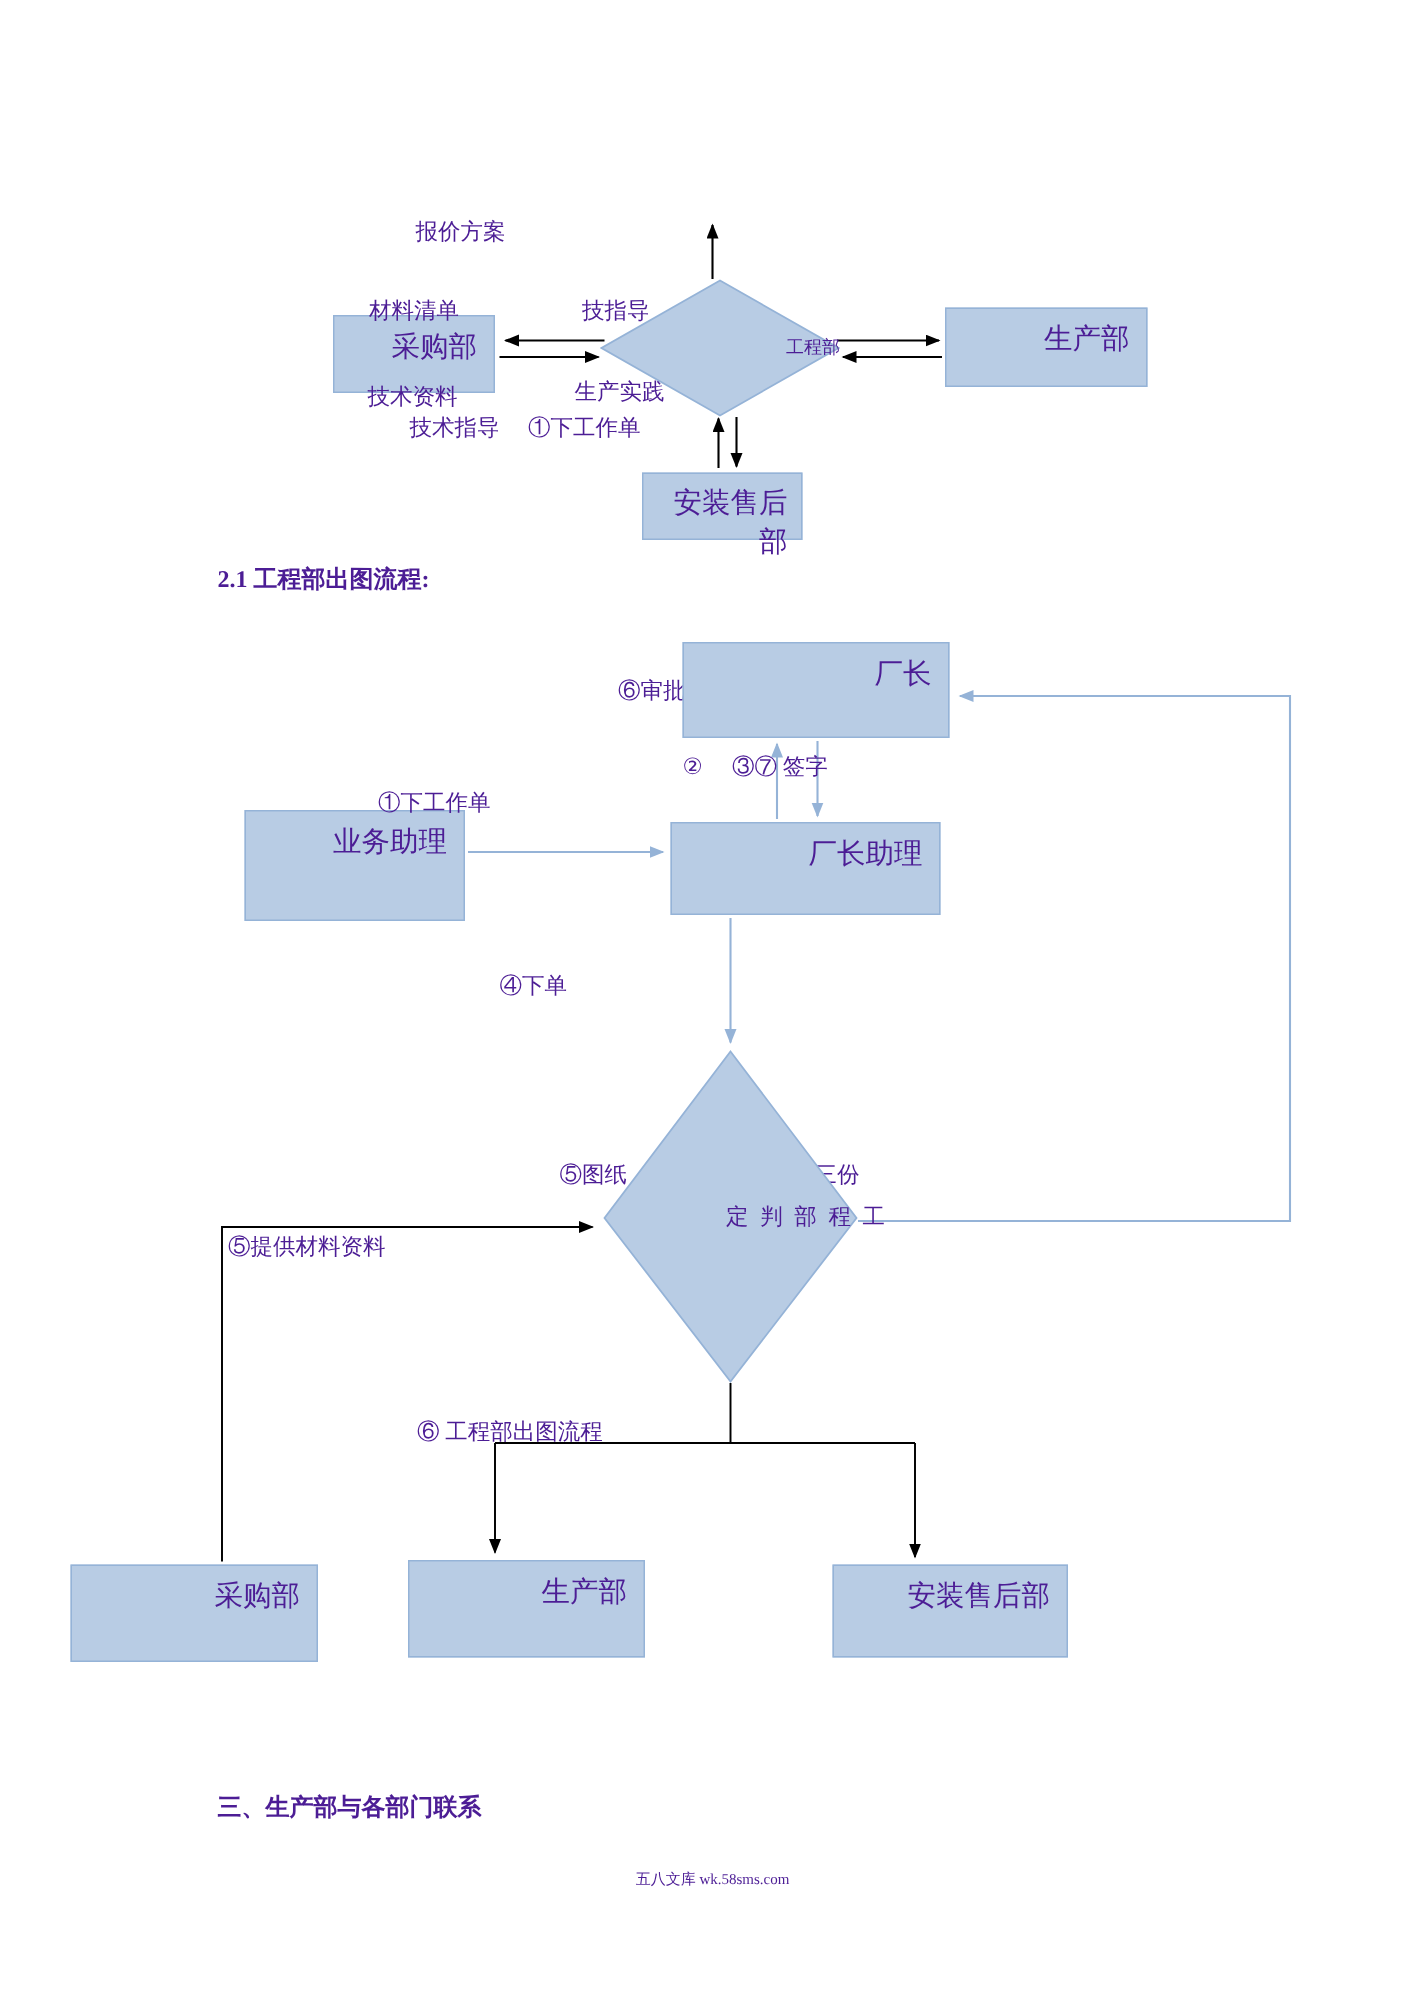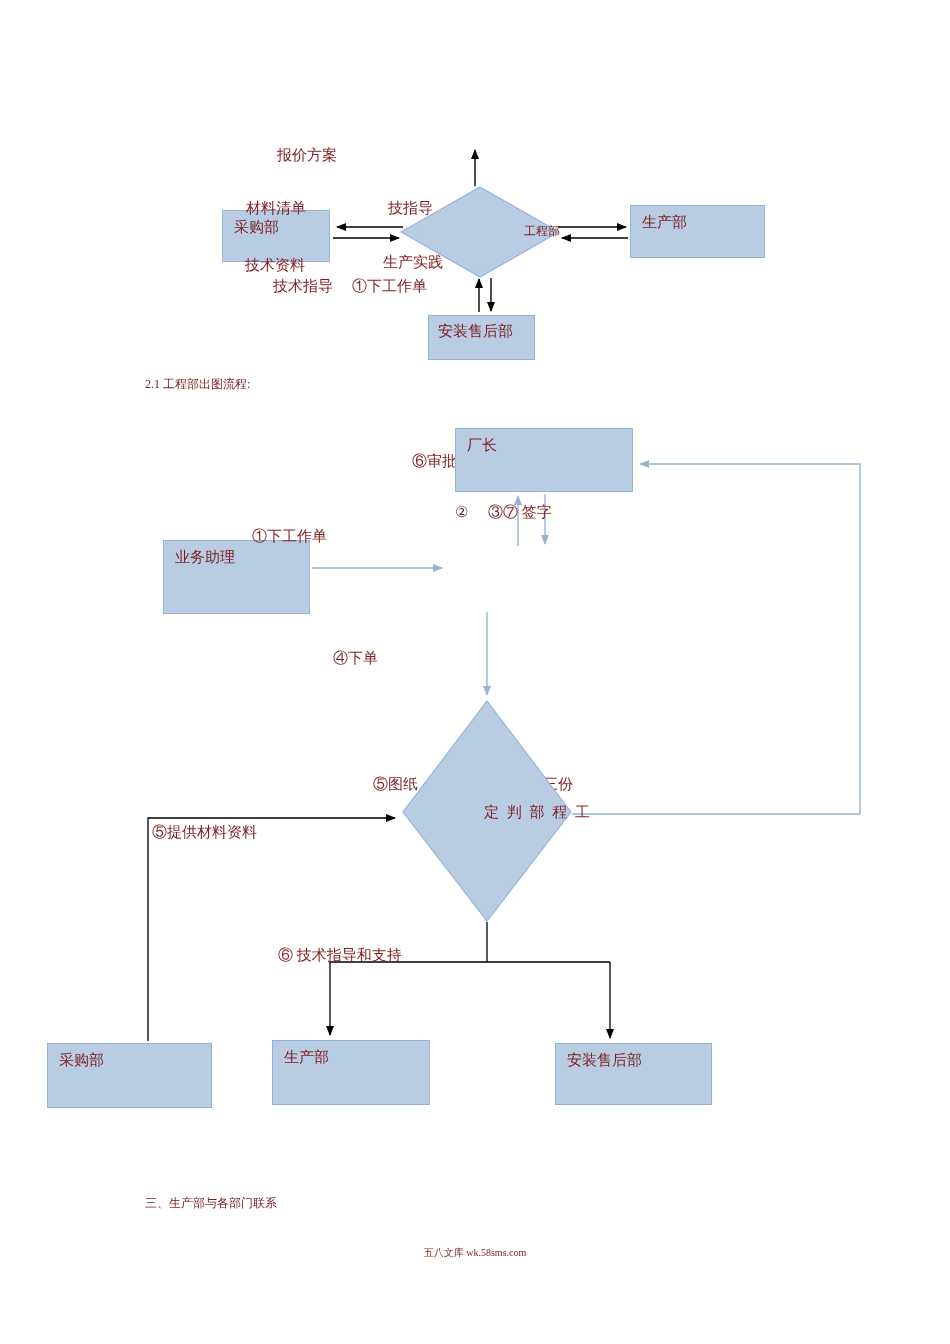--- a/index.html
+++ b/index.html
@@ -1,22 +1,22 @@
 <!DOCTYPE html>
 <html style="--box-fill: #b8cce4; --box-border: #95b3d7; --blue-line: #95b3d7; --black-line: #000000;"><head>
 <meta charset="utf-8">
 <style>
   html,body{margin:0;padding:0;background:#fff;}
   .page{position:relative;width:950px;height:1344px;background:#fff;overflow:hidden;
-        font-family:"Liberation Serif","DejaVu Serif",serif;color:#7f1d1d;}
+        font-family:"Liberation Serif","DejaVu Serif",serif;color:#4c1d95;}
   .txt{position:absolute;font-size:15px;white-space:nowrap;z-index:3;line-height:1.2;}
   .txt.under{z-index:1;}
-  .txt.bold{font-weight:normal;font-size:12px;}
+  .txt.bold{font-weight:bold;font-size:16px;}
   .box{position:absolute;background:var(--box-fill);border:1px solid var(--box-border);
-       z-index:2;box-sizing:border-box;font-size:15px;padding:7px 11px;}
+       z-index:2;box-sizing:border-box;font-size:19px;padding:7px 11px;text-align:right;}
   .dshape{position:absolute;z-index:2;}
   .dlabel{position:absolute;z-index:3;font-size:12px;text-align:right;white-space:nowrap;}
   .connectors{position:absolute;left:0;top:0;z-index:1;}
   .footer{position:absolute;left:0;top:1246px;width:950px;text-align:center;font-size:10px;z-index:3;}
   .spaced{letter-spacing:2px;}
 </style>
 </head>
 <body>
 
 <div class="page">
@@ -83,33 +83,36 @@
     <span>厂长</span>
   </div>
 
   <div class="txt" style="left:455px;top:503px;">②</div>
   <div class="txt" style="left:488px;top:503px;">③⑦ 签字</div>
 
   <div class="txt" style="left:252px;top:527px;">①下工作单</div>
   <div class="box" style="left:163px;top:540px;width:147px;height:74px;">
     <span>业务助理</span>
   </div>
+  <div class="box" style="left:447px;top:548px;width:180px;height:62px;">
+    <span>厂长助理</span>
+  </div>
 
   <div class="txt" style="left:333px;top:649px;">④下单</div>
 
   <div class="txt under" style="left:373px;top:775px;">⑤图纸</div>
   <div class="txt under" style="left:543px;top:775px;">三份</div>
 
   <svg class="dshape" style="left:402px;top:700px;" width="170" height="222">
     <polygon points="85,1 169,112 85,221 1,112" style="fill:var(--box-fill);stroke:var(--box-border);stroke-width:1.2"></polygon>
   </svg>
   <div class="txt spaced" style="left:484px;top:803px;">定 判 部 程 工</div>
 
   <div class="txt" style="left:152px;top:823px;">⑤提供材料资料</div>
-  <div class="txt" style="left:278px;top:946px;">⑥ 技术指导和支持</div>
+  <div class="txt" style="left:278px;top:946px;">⑥ 工程部出图流程</div>
 
   <div class="box" style="left:47px;top:1043px;width:165px;height:65px;">
     <span>采购部</span>
   </div>
   <div class="box" style="left:272px;top:1040px;width:158px;height:65px;">
     <span>生产部</span>
   </div>
   <div class="box" style="left:555px;top:1043px;width:157px;height:62px;">
     <span>安装售后部</span>
   </div>

